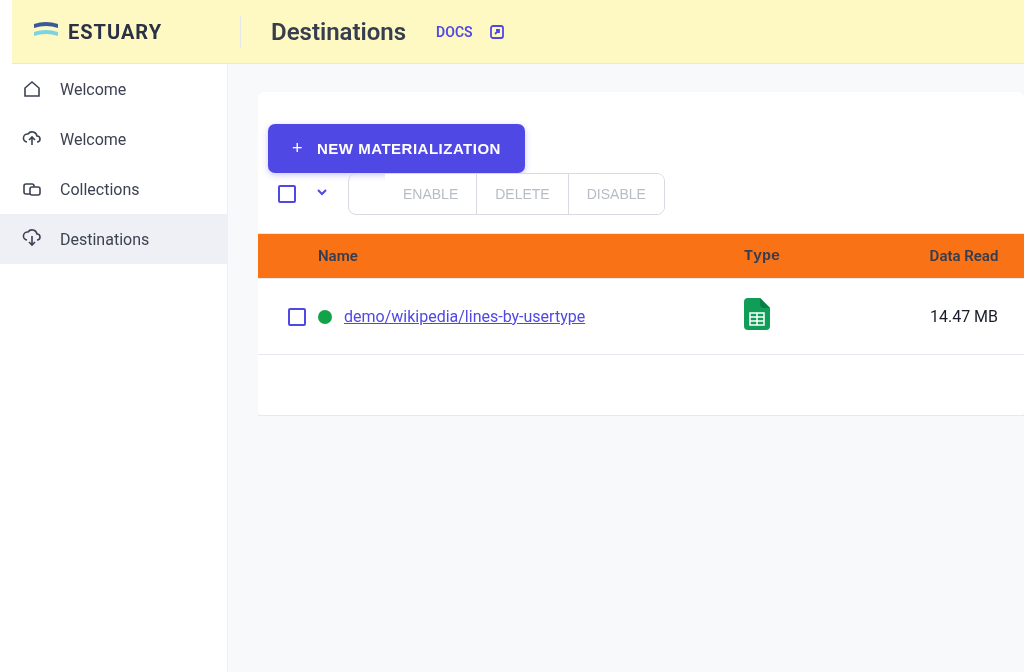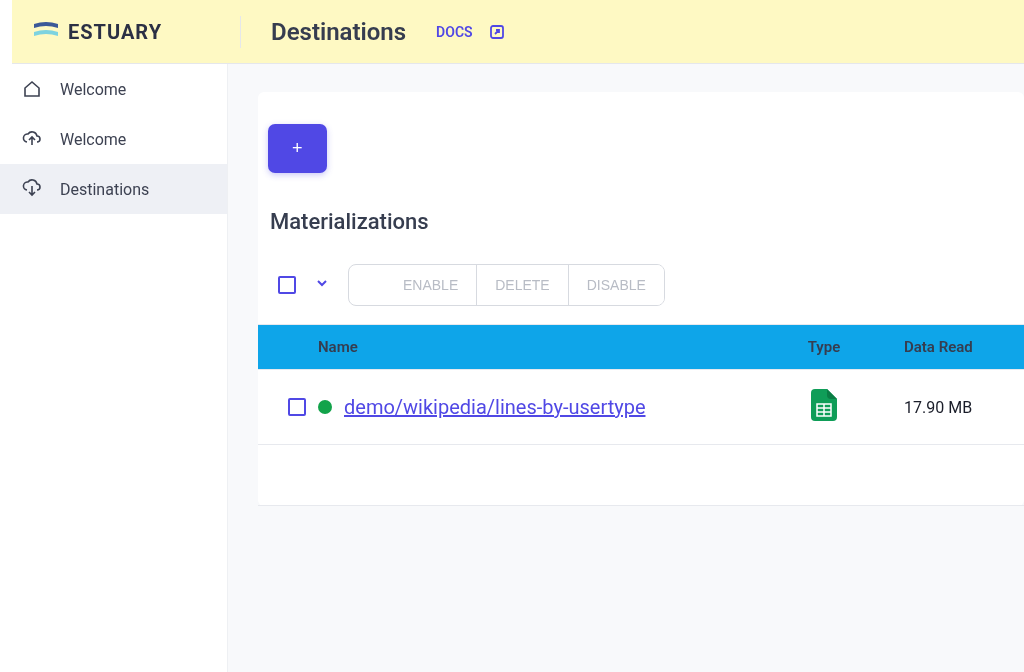--- a/index.html
+++ b/index.html
@@ -33,28 +33,28 @@
 
 .toolbar { display: flex; align-items: center; gap: 18px; padding: 0 20px 18px 20px; }
 .checkbox { width: 18px; height: 18px; border: 2px solid #5048e5; border-radius: 2px; cursor: pointer; background: white; }
 .chevron { color: #5048e5; cursor: pointer; }
 .btn-group { display: flex; border: 1px solid #d7dae0; border-radius: 8px; overflow: hidden; padding-left: 36px; }
 .btn-group button { background: white; border: none; padding: 12px 18px; font-size: 14px; font-weight: 500; color: #b8bcc5; border-right: 1px solid #d7dae0; cursor: not-allowed; }
 .btn-group button:last-child { border-right: none; }
 
 
 .table { width: 100%; }
-.table-header { display: flex; align-items: center; background: #0ea5e9; border-top: 1px solid #e7e9ee; border-bottom: 1px solid #e7e9ee; padding: 13px 0; font-size: 15px; font-weight: 600; color: #363d4f; }
+.table-header { display: flex; align-items: center; background: #f97316; border-top: 1px solid #e7e9ee; border-bottom: 1px solid #e7e9ee; padding: 13px 0; font-size: 15px; font-weight: 600; color: #363d4f; }
 .table-row { display: flex; align-items: center; padding: 19px 0; border-bottom: 1px solid #e7e9ee; }
 .col-check { width: 60px; padding-left: 30px; }
 .col-name { flex: 1; display: flex; align-items: center; gap: 12px; }
-.col-type { width: 160px; text-align: center; }
-.col-read { width: 120px; text-align: left; }
+.col-type { width: 160px; text-align: left; font-family: Liberation Mono, monospace; }
+.col-read { width: 120px; text-align: center; }
 .status-dot { width: 14px; height: 14px; border-radius: 50%; background: #12a34a; }
-.mat-link { color: #5048e5; text-decoration: underline; font-size: 20px; cursor: pointer; }
+.mat-link { color: #5048e5; text-decoration: underline; font-size: 16px; cursor: pointer; }
 .sheets-icon { width: 26px; height: 32px; }
 
 .divider-bottom { border-bottom: 1px solid #e7e9ee; margin-top: 60px; }
 </style>
 </head>
 <body>
 
 <div class="header">
   <div class="logo">
     <svg class="logo-icon" viewBox="0 0 28 28">
@@ -86,38 +86,47 @@
     </div>
     <div class="sidebar-item">
       <span class="sidebar-icon">
         <svg width="20" height="20" viewBox="0 0 20 20" fill="none" stroke="#3d4252" stroke-width="1.6">
             <path d="M5 13 A4 4 0 0 1 6 5 A5 5 0 0 1 15 7 A3 3 0 0 1 15 13"></path>
             <path d="M10 8 V16 M7 11 L10 8 L13 11"></path>
           </svg>
       </span>
       <span>Welcome</span>
     </div>
+    <div class="sidebar-item">
+      <span class="sidebar-icon">
+        <svg width="20" height="20" viewBox="0 0 20 20" fill="none" stroke="#3d4252" stroke-width="1.6">
+            <rect x="2" y="5" width="10" height="10" rx="2"></rect>
+            <rect x="8" y="8" width="10" height="8" rx="2" fill="white"></rect>
+          </svg>
+      </span>
+      <span>Collections</span>
+    </div>
     <div class="sidebar-item active">
       <span class="sidebar-icon">
         <svg width="20" height="20" viewBox="0 0 20 20" fill="none" stroke="#3d4252" stroke-width="1.6">
             <path d="M5 11 A4 4 0 0 1 6 3 A5 5 0 0 1 15 5 A3 3 0 0 1 15 11"></path>
             <path d="M10 7 V16 M7 13 L10 16 L13 13"></path>
           </svg>
       </span>
       <span>Destinations</span>
     </div>
   </div>
 
   <div class="main">
     <div class="card">
       <button class="new-btn">
         <span class="plus-icon">+</span>
+        <span>NEW MATERIALIZATION</span>
       </button>
 
-      <div class="section-title">Materializations</div>
 
       <div class="toolbar">
         <div class="checkbox"></div>
         <span class="chevron">
           <svg width="16" height="16" viewBox="0 0 16 16" fill="none" stroke="#5048e5" stroke-width="2">
               <path d="M4 6 L8 10 L12 6"></path>
             </svg>
         </span>
         <div class="btn-group">
           <button>ENABLE</button>
@@ -144,19 +153,19 @@
           <div class="col-type">
             <svg class="sheets-icon" viewBox="0 0 26 32">
               <path d="M4 0 H16 L26 10 V28 A4 4 0 0 1 22 32 H4 A4 4 0 0 1 0 28 V4 A4 4 0 0 1 4 0 Z" fill="#0f9d58"></path>
               <path d="M16 0 L26 10 H20 A4 4 0 0 1 16 6 Z" fill="#0a7d45"></path>
               <rect x="6" y="15" width="14" height="12" fill="none" stroke="white" stroke-width="1.5"></rect>
               <line x1="6" y1="19" x2="20" y2="19" stroke="white" stroke-width="1.5"></line>
               <line x1="6" y1="23" x2="20" y2="23" stroke="white" stroke-width="1.5"></line>
               <line x1="13" y1="15" x2="13" y2="27" stroke="white" stroke-width="1.5"></line>
             </svg>
           </div>
-          <div class="col-read">17.90 MB</div>
+          <div class="col-read">14.47 MB</div>
         </div>
         <div class="divider-bottom"></div>
       </div>
     </div>
   </div>
 </div>
 
 </body></html>

